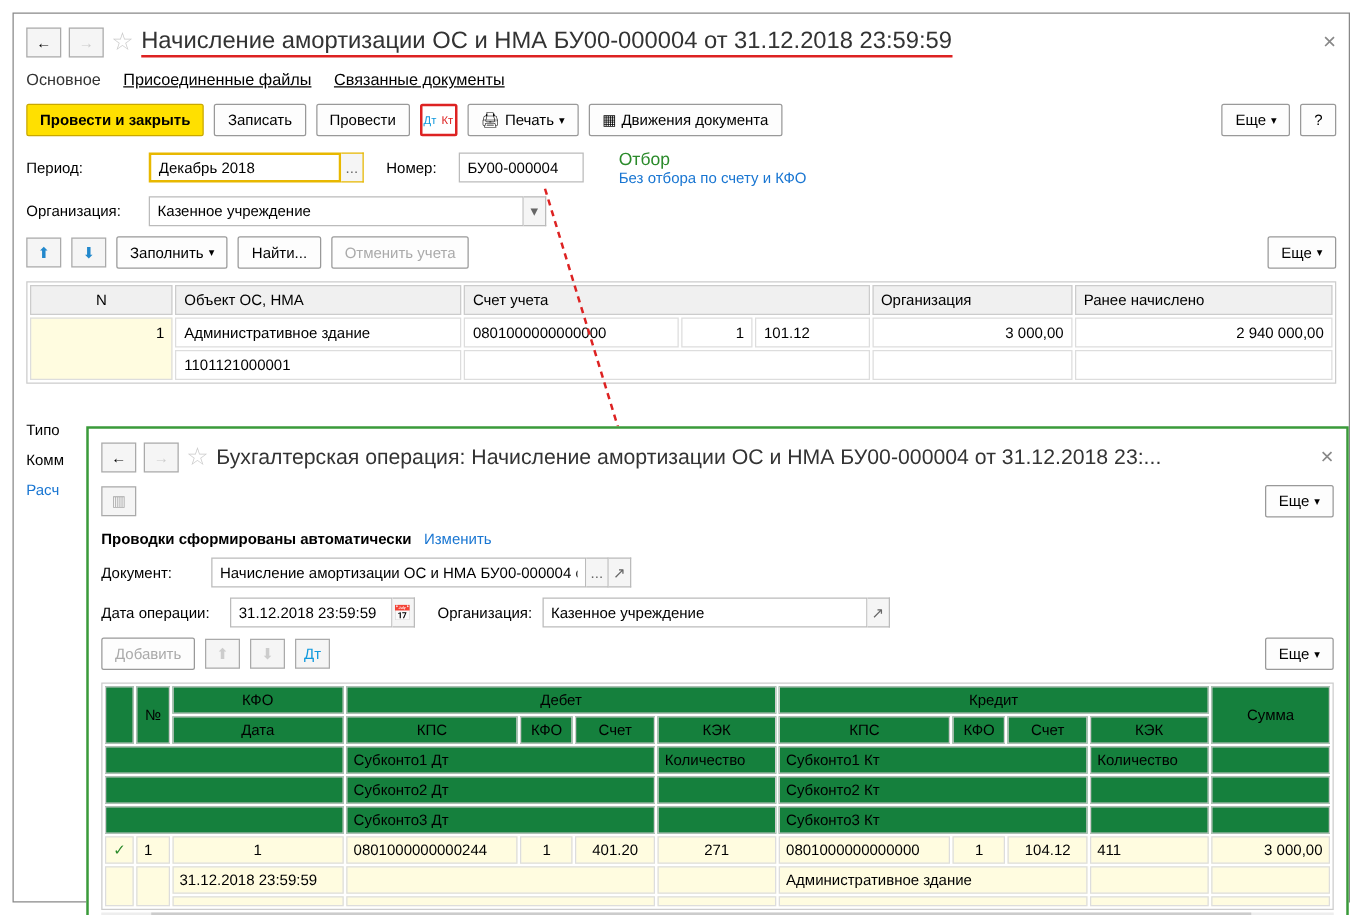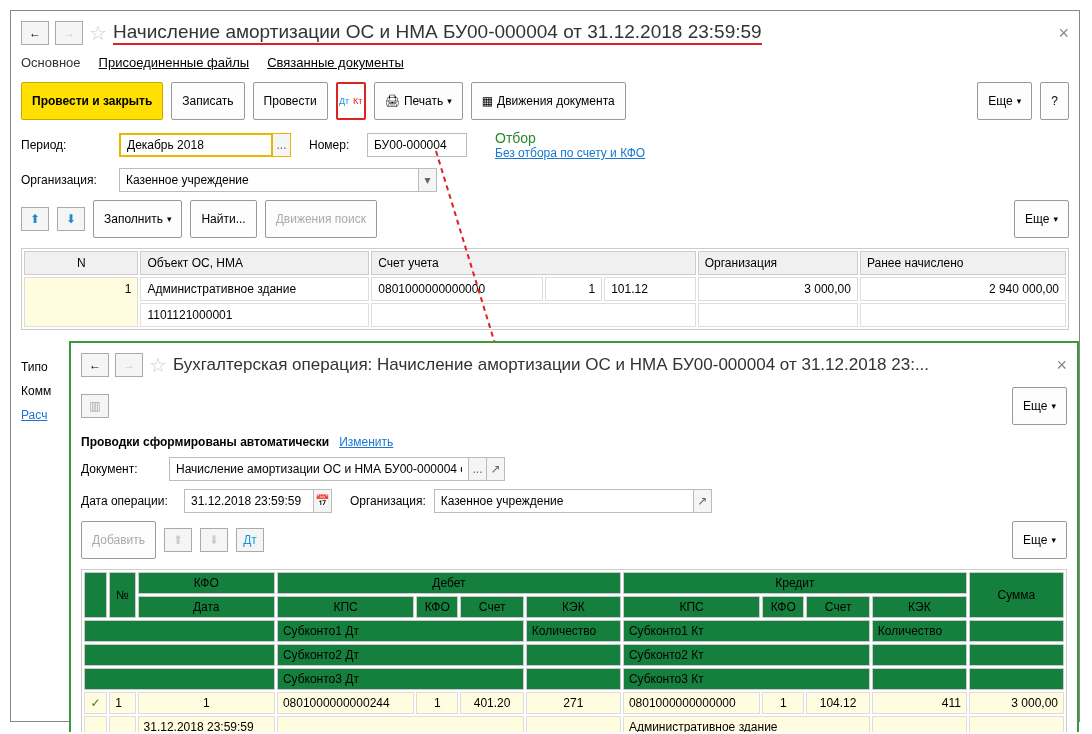--- a/index.html
+++ b/index.html
@@ -8,32 +8,32 @@
 .hdrrow{display:flex;align-items:center;gap:6px;margin-bottom:10px}
 .navbtn{width:28px;height:24px;border:1px solid #aaa;background:#f5f5f5;display:flex;align-items:center;justify-content:center;cursor:pointer}
 .star{color:#ccc;font-size:20px}
 .title{font-size:19px;color:#333}
 .title.u{border-bottom:2px solid #d22}
 .close{margin-left:auto;font-size:18px;color:#888;cursor:pointer}
 .tabrow{display:flex;gap:18px;margin-bottom:12px}
 .tab{font-size:13px;color:#333}
 .tab.link{color:#000000;text-decoration:underline;cursor:pointer}
 .tbrow{display:flex;gap:8px;margin-bottom:10px;align-items:center}
-.btn{height:38px;padding:0 10px;border:1px solid #999;background:#fdfdfd;display:inline-flex;align-items:center;gap:4px;cursor:pointer;border-radius:2px}
+.btn{height:26px;padding:0 10px;border:1px solid #999;background:#fdfdfd;display:inline-flex;align-items:center;gap:4px;cursor:pointer;border-radius:2px}
 .btn.yellow{background:#ffe000;border-color:#c9a800;font-weight:bold}
 .btn.icon{width:30px;padding:0;justify-content:center}
 .dtk{border:2px solid #d22;background:#fff}
 .dd::after{content:" ▾";font-size:9px}
 .frow{display:flex;align-items:center;gap:8px;margin-bottom:8px}
 .lbl{width:90px}
 .inp{height:24px;border:1px solid #bbb;padding:0 6px;background:#fff}
 .inp.y{border:2px solid #e8b800}
 .inpbtn{width:18px;height:24px;border:1px solid #bbb;border-left:0;background:#f5f5f5;display:inline-flex;align-items:center;justify-content:center;color:#666;cursor:pointer}
 .green{color:#2a8a2a;font-size:14px}
-.link{color:#1976d2;text-decoration:underline;cursor:pointer}
+.link{color:#1976d2;cursor:pointer}
 .arrowbtn{width:28px;height:24px;border:1px solid #aaa;background:#f5f5f5;display:inline-flex;align-items:center;justify-content:center;cursor:pointer}
 .table{border:1px solid #ccc;width:100%}
 .th{background:#f0f0f0;border:1px solid #ccc;padding:4px 6px;font-weight:normal;text-align:left}
 .td{border:1px solid #ddd;padding:4px 6px;background:#fffce0}
 .td.w{background:#fff}
 .inner{border:2px solid #3a9a3a;position:absolute;left:58px;top:330px;width:1010px;background:#fff;padding:10px}
 .redarrow{position:absolute;left:420px;top:135px;pointer-events:none}
 .th2{background:#15803d;border:1px solid #ccc;padding:3px 5px;text-align:center;font-weight:normal}
 .td2{border:1px solid #ddd;padding:3px 5px;background:#fffce0}
 .td2.b{font-weight:normal}
@@ -100,21 +100,21 @@
         <input class="inp" style="width: 300px;" value="Казенное учреждение">
         <span class="inpbtn">▾</span>
       </div>
   </div>
 
   <div class="tbrow">
     <div class="arrowbtn" style="color:#28c">⬆</div>
     <div class="arrowbtn" style="color:#28c">⬇</div>
     <button class="btn dd">Заполнить</button>
     <button class="btn">Найти...</button>
-    <button class="btn" style="color:#aaa">Движения поиск</button>
+    <button class="btn" style="color:#aaa">Отменить учета</button>
     <div style="flex:1"></div>
     <button class="btn dd">Еще</button>
   </div>
 
   <table class="table">
     <tbody>
         <tr>
       <td class="th" style="width:100px;text-align:center">N</td>
       <td class="th" style="width:200px">Объект ОС, НМА</td>
       <td class="th" colspan="3">Счет учета</td>
@@ -256,21 +256,21 @@
         <td class="td2" style="color:#2a8a2a;text-align:center">✓</td>
         <td class="td2">1</td>
         <td class="td2" style="text-align:center">1</td>
         <td class="td2">0801000000000244</td>
         <td class="td2" style="text-align:center">1</td>
         <td class="td2 b" style="text-align:center">401.20</td>
         <td class="td2" style="text-align:center">271</td>
         <td class="td2">0801000000000000</td>
         <td class="td2" style="text-align:center">1</td>
         <td class="td2 b" style="text-align:center">104.12</td>
-        <td class="td2" style="text-align:right">411</td>
+        <td class="td2" style="text-align:left">411</td>
         <td class="td2 b" style="text-align:right">3 000,00</td>
       </tr>
       <tr>
         <td class="td2" rowspan="3"></td>
         <td class="td2" rowspan="3"></td>
         <td class="td2">31.12.2018 23:59:59</td>
         <td class="td2" colspan="3"></td>
         <td class="td2"></td>
         <td class="td2" colspan="3">Административное здание</td>
         <td class="td2"></td>

